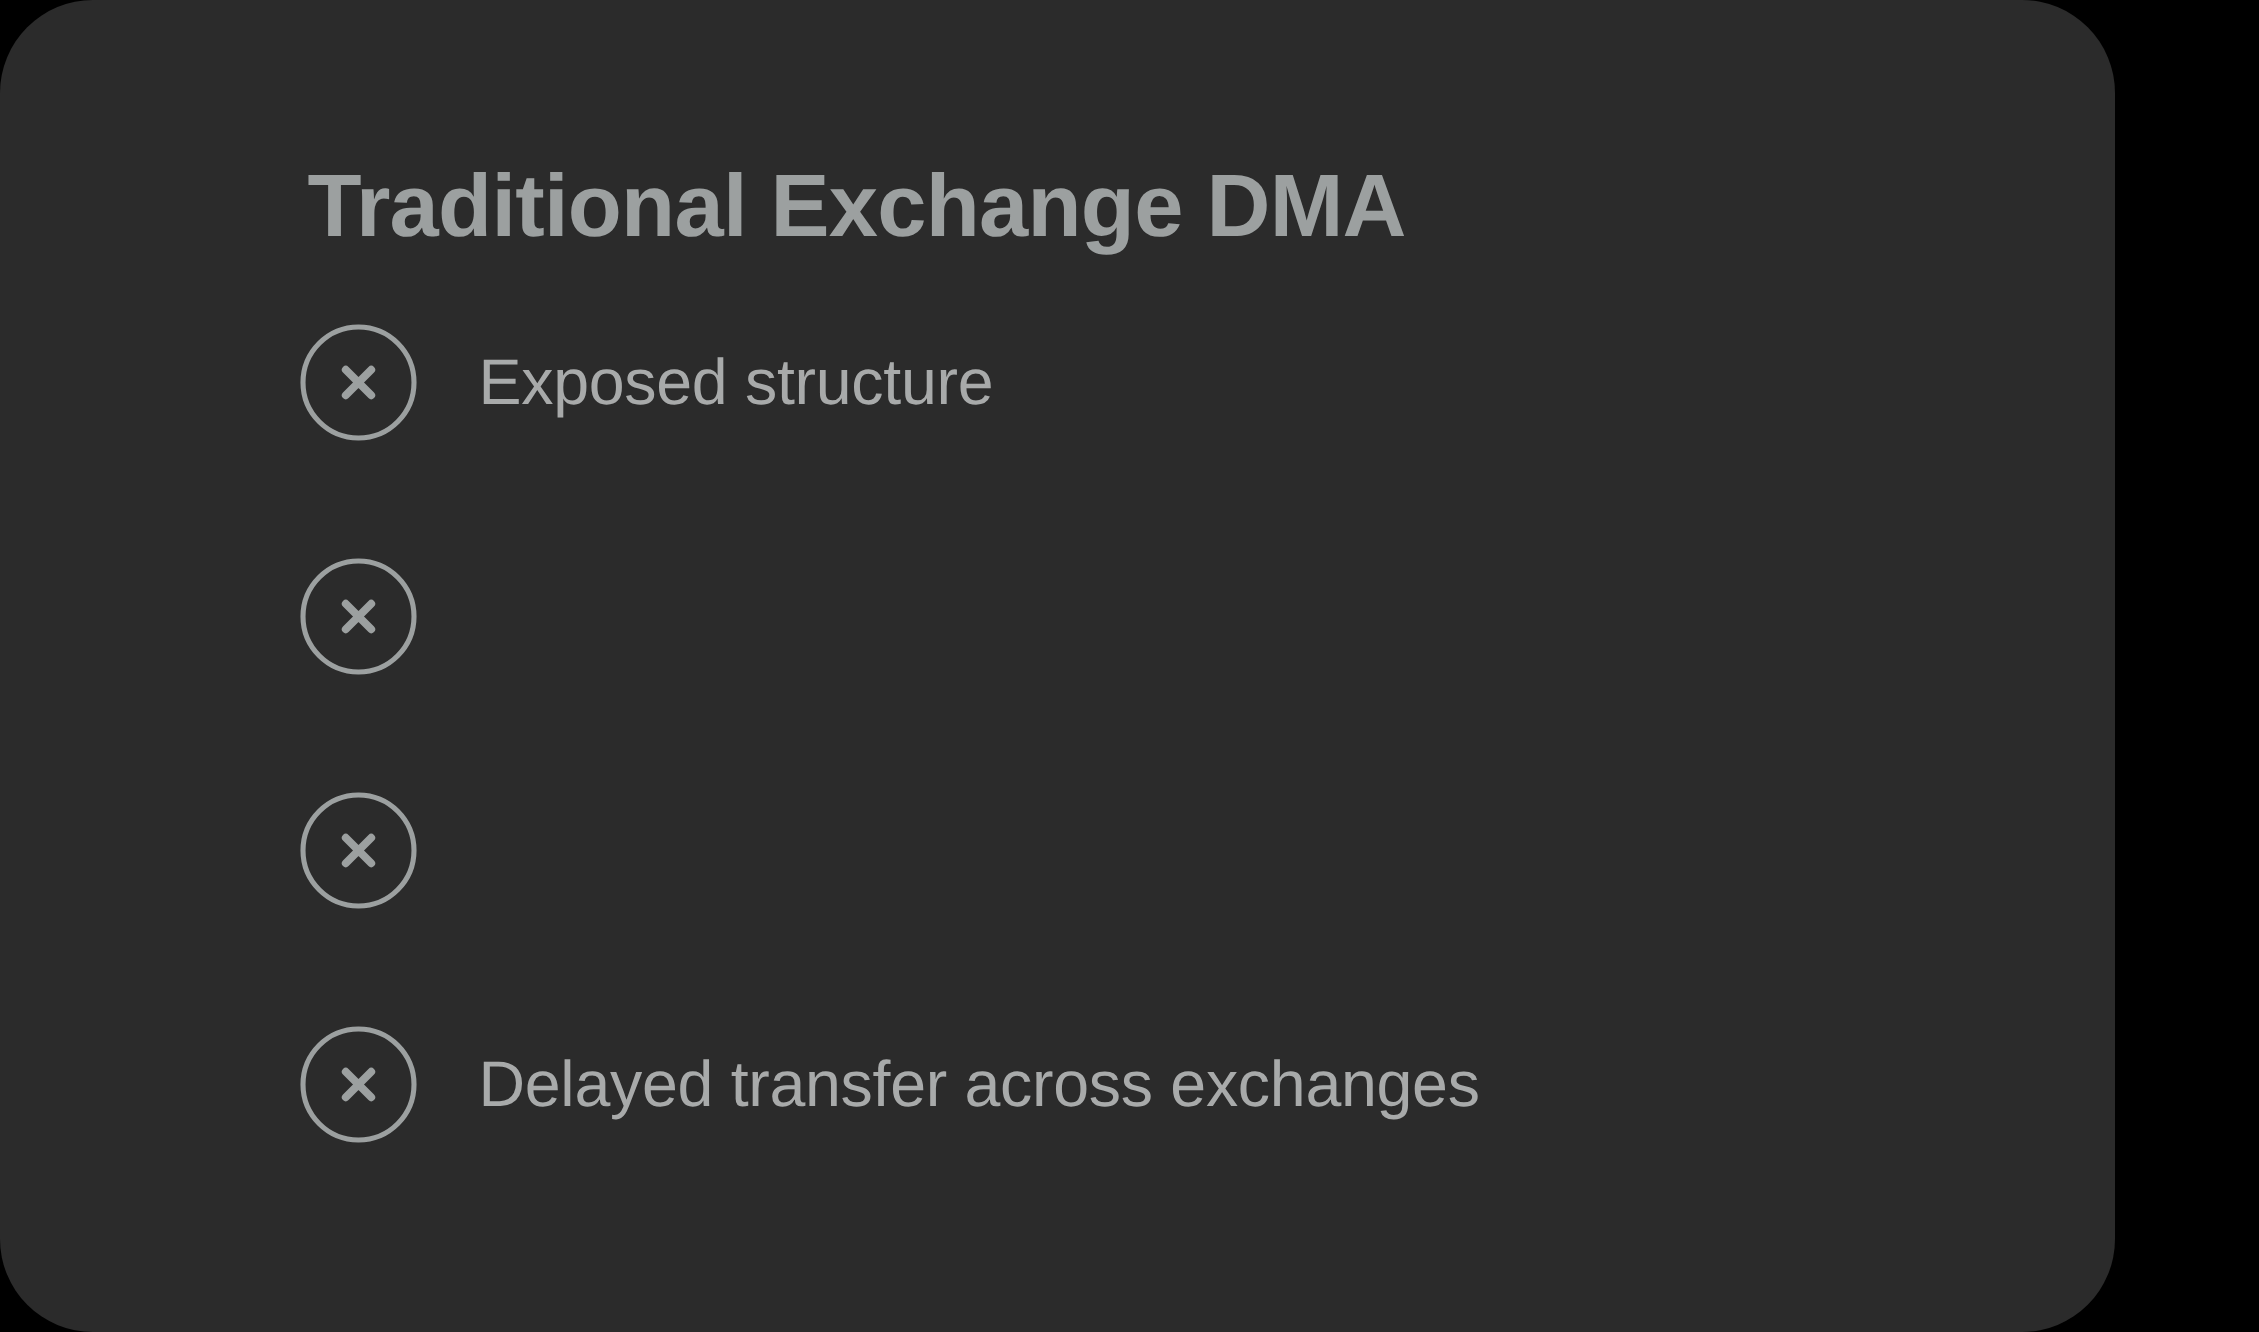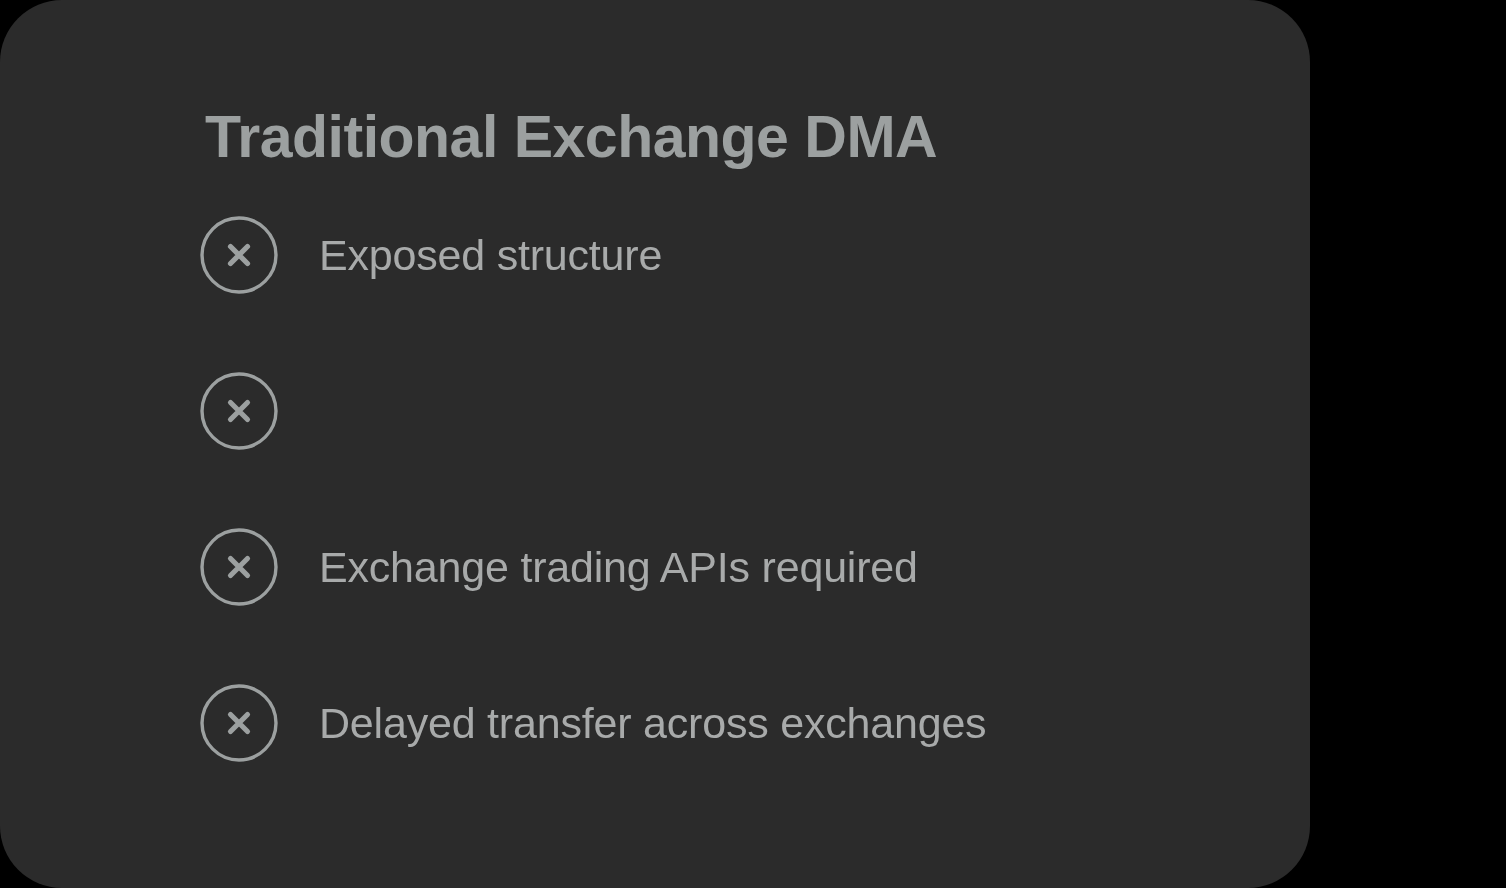--- a/index.html
+++ b/index.html
@@ -11,21 +11,21 @@
     width: 1506px;
     height: 888px;
     overflow: hidden;
     font-family: "Liberation Sans", sans-serif;
   }
 
   #comparison-card {
     position: absolute;
     left: 0px;
     top: 0px;
-    width: 1310px;
+    width: 1410px;
     height: 888px;
     background: #2b2b2b;
     border-radius: 62px;
     box-sizing: border-box;
     overflow: hidden;
     padding-left: 48px;
   }
 
   #card-title {
     position: absolute;
@@ -100,21 +100,20 @@
         <circle cx="39" cy="39" r="37" fill="none" stroke="#9ca0a0" stroke-width="3.4"></circle>
         <path d="M30.5 30.5 L47.5 47.5 M47.5 30.5 L30.5 47.5" fill="none" stroke="#9ca0a0" stroke-width="5.2" stroke-linecap="round"></path>
       </svg>
     </li>
 
     <li class="feature-row row-2">
       <svg class="cross-icon" viewBox="0 0 78 78">
         <circle cx="39" cy="39" r="37" fill="none" stroke="#9ca0a0" stroke-width="3.4"></circle>
         <path d="M30.5 30.5 L47.5 47.5 M47.5 30.5 L30.5 47.5" fill="none" stroke="#9ca0a0" stroke-width="5.2" stroke-linecap="round"></path>
       </svg>
-      <span class="feature-label">Exchange trading APIs required</span>
     </li>
 
     <li class="feature-row row-3">
       <svg class="cross-icon" viewBox="0 0 78 78">
         <circle cx="39" cy="39" r="37" fill="none" stroke="#9ca0a0" stroke-width="3.4"></circle>
         <path d="M30.5 30.5 L47.5 47.5 M47.5 30.5 L30.5 47.5" fill="none" stroke="#9ca0a0" stroke-width="5.2" stroke-linecap="round"></path>
       </svg>
       <span class="feature-label">Delayed transfer across exchanges</span>
     </li>
 

